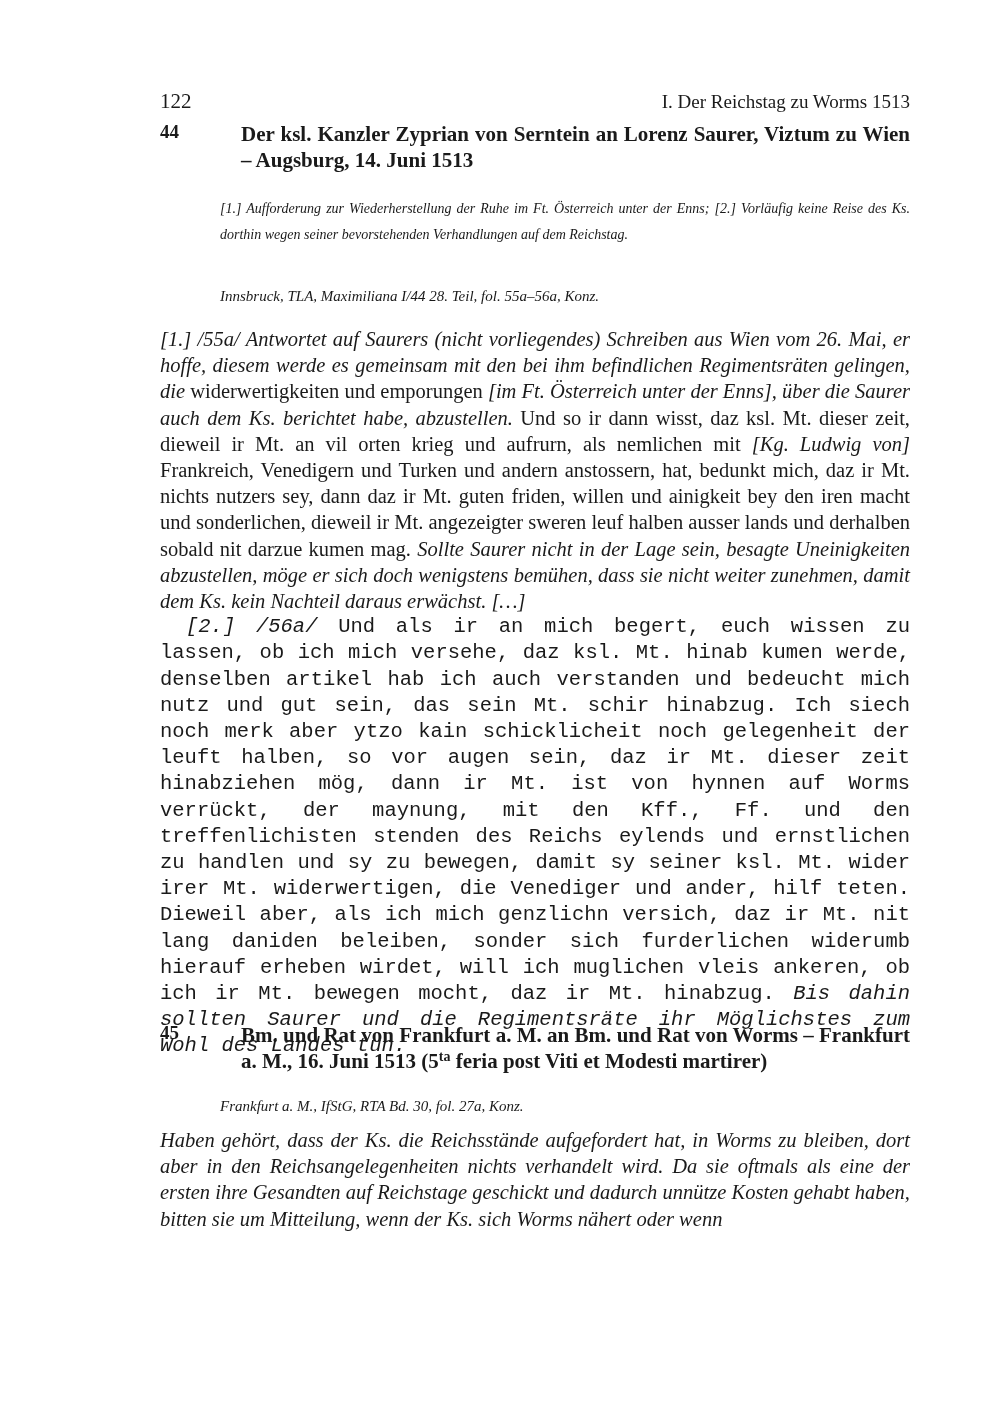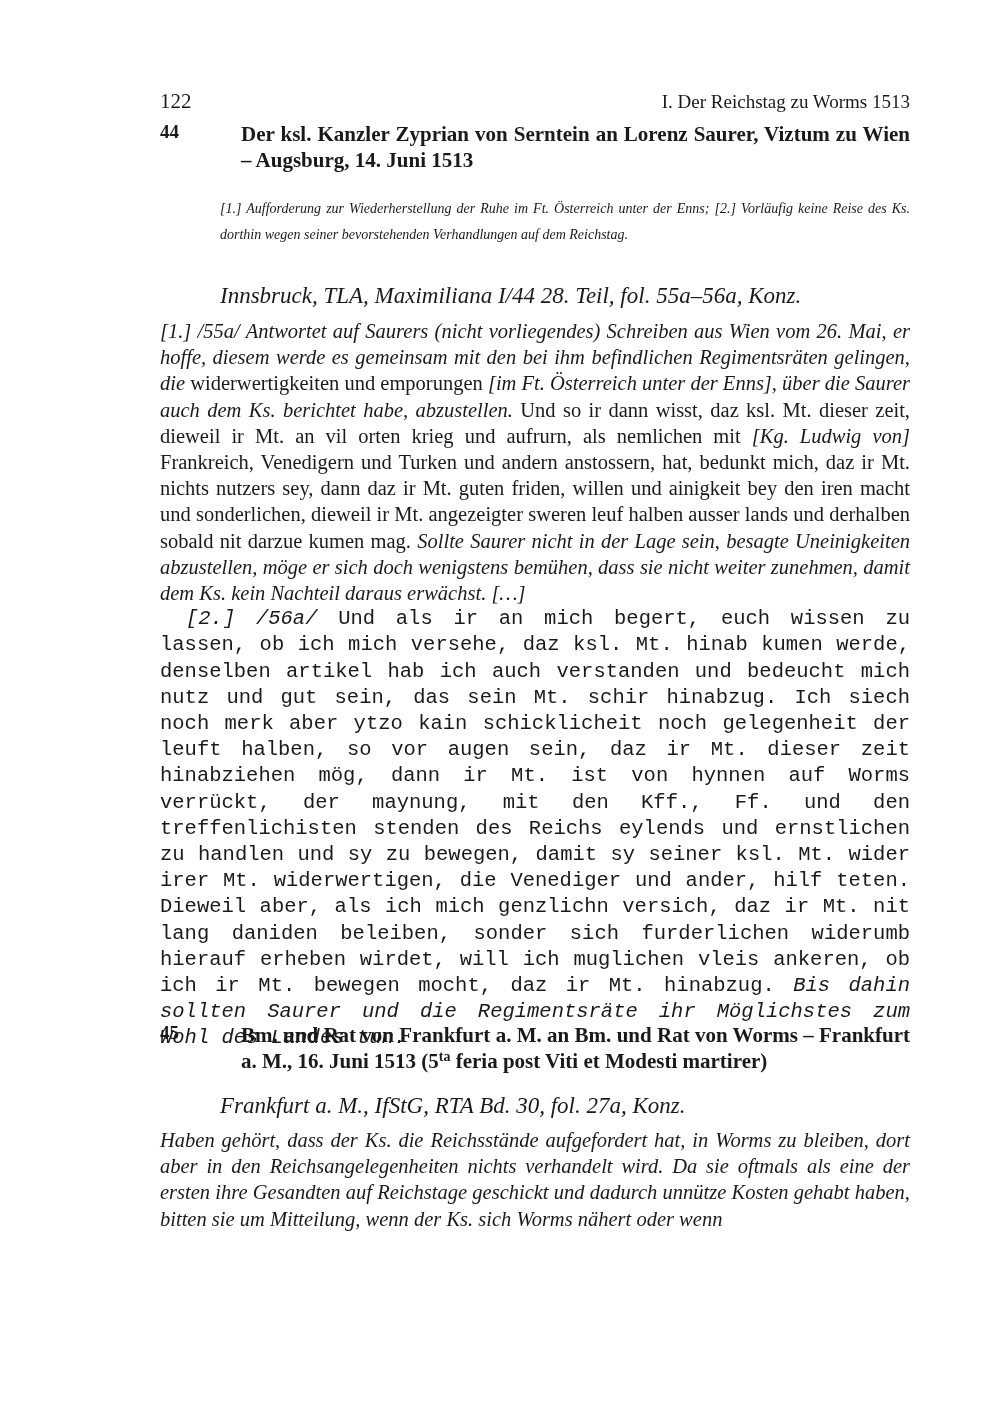--- a/index.html
+++ b/index.html
@@ -12,21 +12,21 @@
   .running-head { position: absolute; top: 89px; left: 0; width: 750px; height: 26px; font-size: 21px; }
   .page-number { position: absolute; left: 0; top: 0; }
   .running-title { position: absolute; left: 0; right: 0; text-align: right; font-size: 19px; top: 2px; }
 
   .doc-head { position: absolute; left: 0; width: 750px; }
   .doc-num { position: absolute; left: 0; top: 0; font-weight: bold; font-size: 19px; }
   .doc-title { margin-left: 81px; font-weight: bold; font-size: 21px; line-height: 26px; text-align: justify; }
   .doc-title sup { font-size: 14px; line-height: 0; vertical-align: 7px; }
 
   .regest { position: absolute; left: 60px; width: 690px; font-style: italic; font-size: 14px; line-height: 26px; text-align: justify; }
-  .source { position: absolute; left: 60px; width: 690px; font-style: italic; font-size: 23px; line-height: 24px; }
+  .source { position: absolute; left: 60px; width: 690px; font-style: italic; font-size: 15px; line-height: 24px; }
 
   .body-text { position: absolute; left: 0; width: 750px; font-size: 20.5px; line-height: 26.2px; text-align: justify; }
   .body-text p { margin: 0; }
   .body-text p.indent { text-indent: 26px; font-family: Liberation Mono, monospace; }
   .it { font-style: italic; }
 </style>
 </head>
 <body>
 
 <div class="page">
@@ -37,21 +37,21 @@
   </div>
 
   <div class="doc-head" style="top:121px;">
     <span class="doc-num">44</span>
     <div class="doc-title">Der ksl. Kanzler Zyprian von Serntein an Lorenz Saurer, Viztum zu Wien – Augsburg, 14. Juni 1513</div>
   </div>
 
   <div class="regest" style="top:196px;">[1.] Aufforderung zur Wiederherstellung der Ruhe im Ft. Österreich unter der Enns; [2.] Vorläufig keine Reise des Ks. dorthin wegen seiner bevorstehenden Verhandlungen auf dem Reichstag.</div>
   <div class="source" style="top:284px;">Innsbruck, TLA, Maximiliana I/44 28. Teil, fol. 55a–56a, Konz.</div>
 
-  <div class="body-text" style="top:318px;">
+  <div class="body-text" style="top:326px;">
     <p>
       <span class="it">[1.] /55a/ Antwortet auf Saurers (nicht vorliegendes) Schreiben aus Wien vom 26. Mai, er hoffe, diesem werde es gemeinsam mit den bei ihm befindlichen Regimentsräten gelingen, die </span><span>widerwertigkeiten und emporungen </span><span class="it">[im Ft. Österreich unter der Enns], über die Saurer auch dem Ks. berichtet habe, abzustellen.</span><span> Und so ir dann wisst, daz ksl. Mt. dieser zeit, dieweil ir Mt. an vil orten krieg und aufrurn, als nemlichen mit </span><span class="it">[Kg. Ludwig von]</span><span> Frankreich, Venedigern und Turken und andern anstossern, hat, bedunkt mich, daz ir Mt. nichts nutzers sey, dann daz ir Mt. guten friden, willen und ainigkeit bey den iren macht und sonderlichen, dieweil ir Mt. angezeigter sweren leuf halben ausser lands und derhalben sobald nit darzue kumen mag. </span><span class="it">Sollte Saurer nicht in der Lage sein, besagte Uneinigkeiten abzustellen, möge er sich doch wenigstens bemühen, dass sie nicht weiter zunehmen, damit dem Ks. kein Nachteil daraus erwächst. […]</span>
     </p>
     <p class="indent">
       <span class="it">[2.] /56a/</span><span> Und als ir an mich begert, euch wissen zu lassen, ob ich mich versehe, daz ksl. Mt. hinab kumen werde, denselben artikel hab ich auch verstanden und bedeucht mich nutz und gut sein, das sein Mt. schir hinabzug. Ich siech noch merk aber ytzo kain schicklicheit noch gelegenheit der leuft halben, so vor augen sein, daz ir Mt. dieser zeit hinabziehen mög, dann ir Mt. ist von hynnen auf Worms verrückt, der maynung, mit den Kff., Ff. und den treffenlichisten stenden des Reichs eylends und ernstlichen zu handlen und sy zu bewegen, damit sy seiner ksl. Mt. wider irer Mt. widerwertigen, die Venediger und ander, hilf teten. Dieweil aber, als ich mich genzlichn versich, daz ir Mt. nit lang daniden beleiben, sonder sich furderlichen widerumb hierauf erheben wirdet, will ich muglichen vleis ankeren, ob ich ir Mt. bewegen mocht, daz ir Mt. hinabzug. </span><span class="it">Bis dahin sollten Saurer und die Regimentsräte ihr Möglichstes zum Wohl des Landes tun.</span>
     </p>
   </div>
 
   <div class="doc-head" style="top:1022px;">
     <span class="doc-num">45</span>

